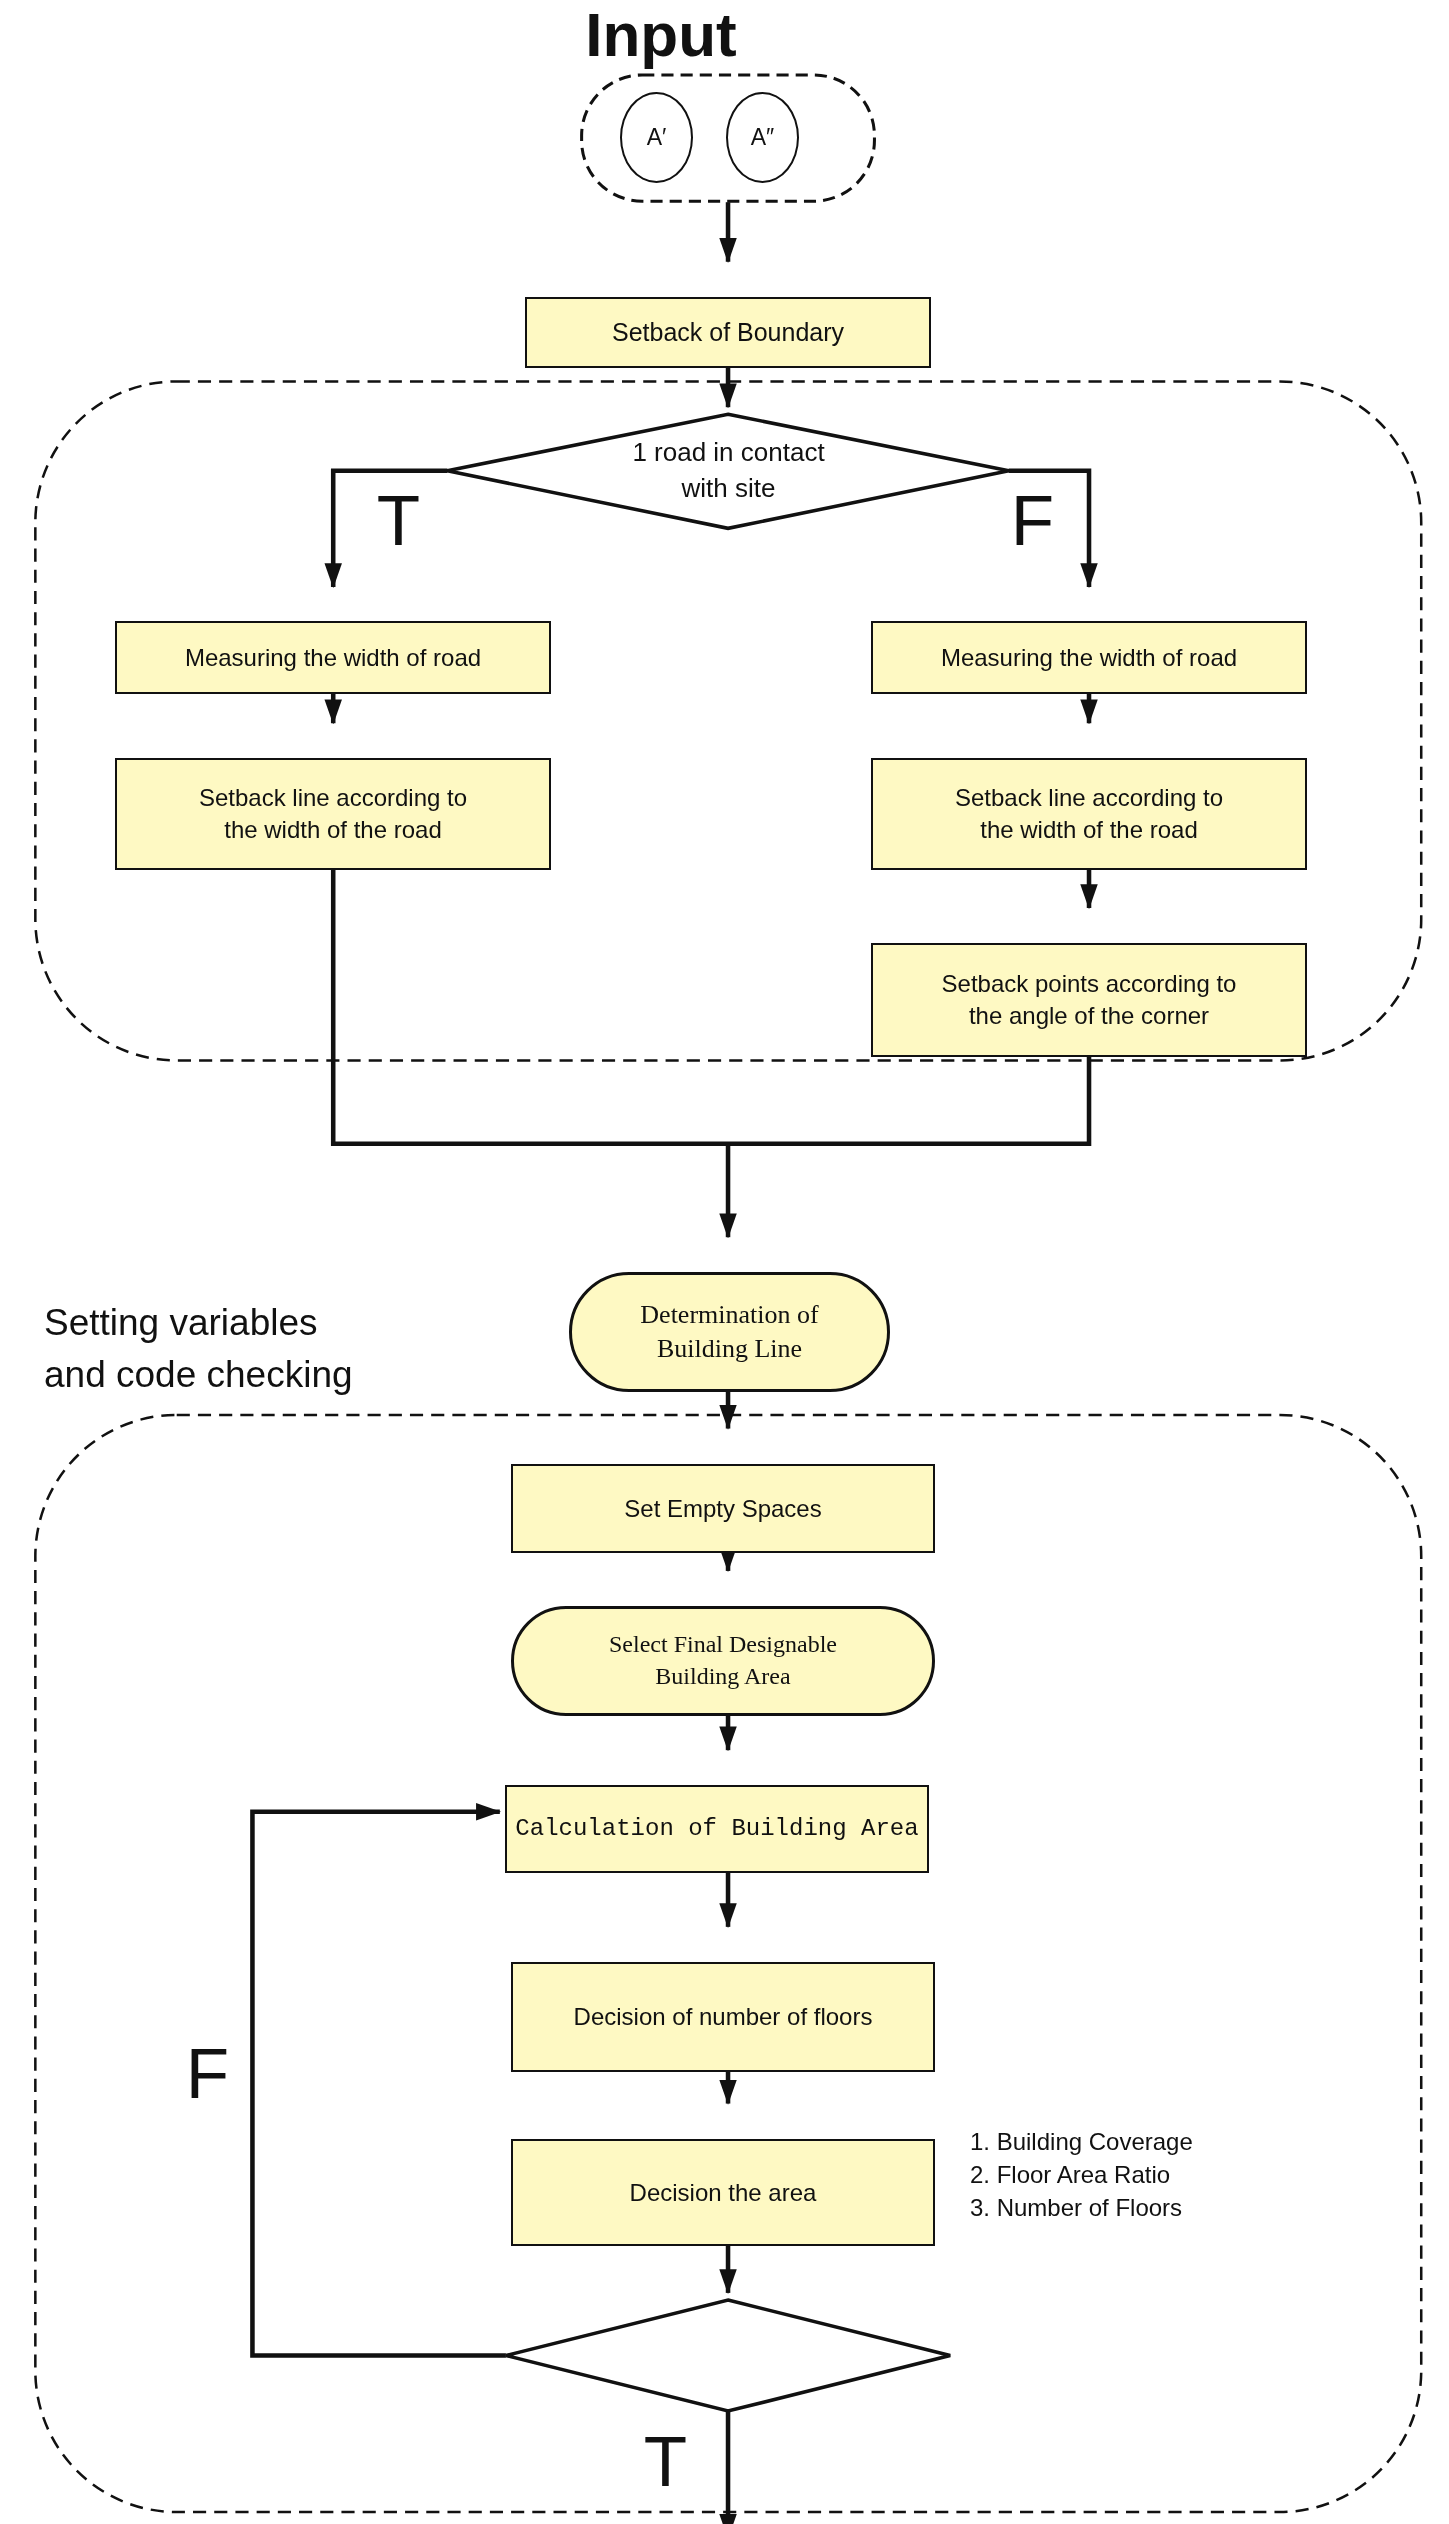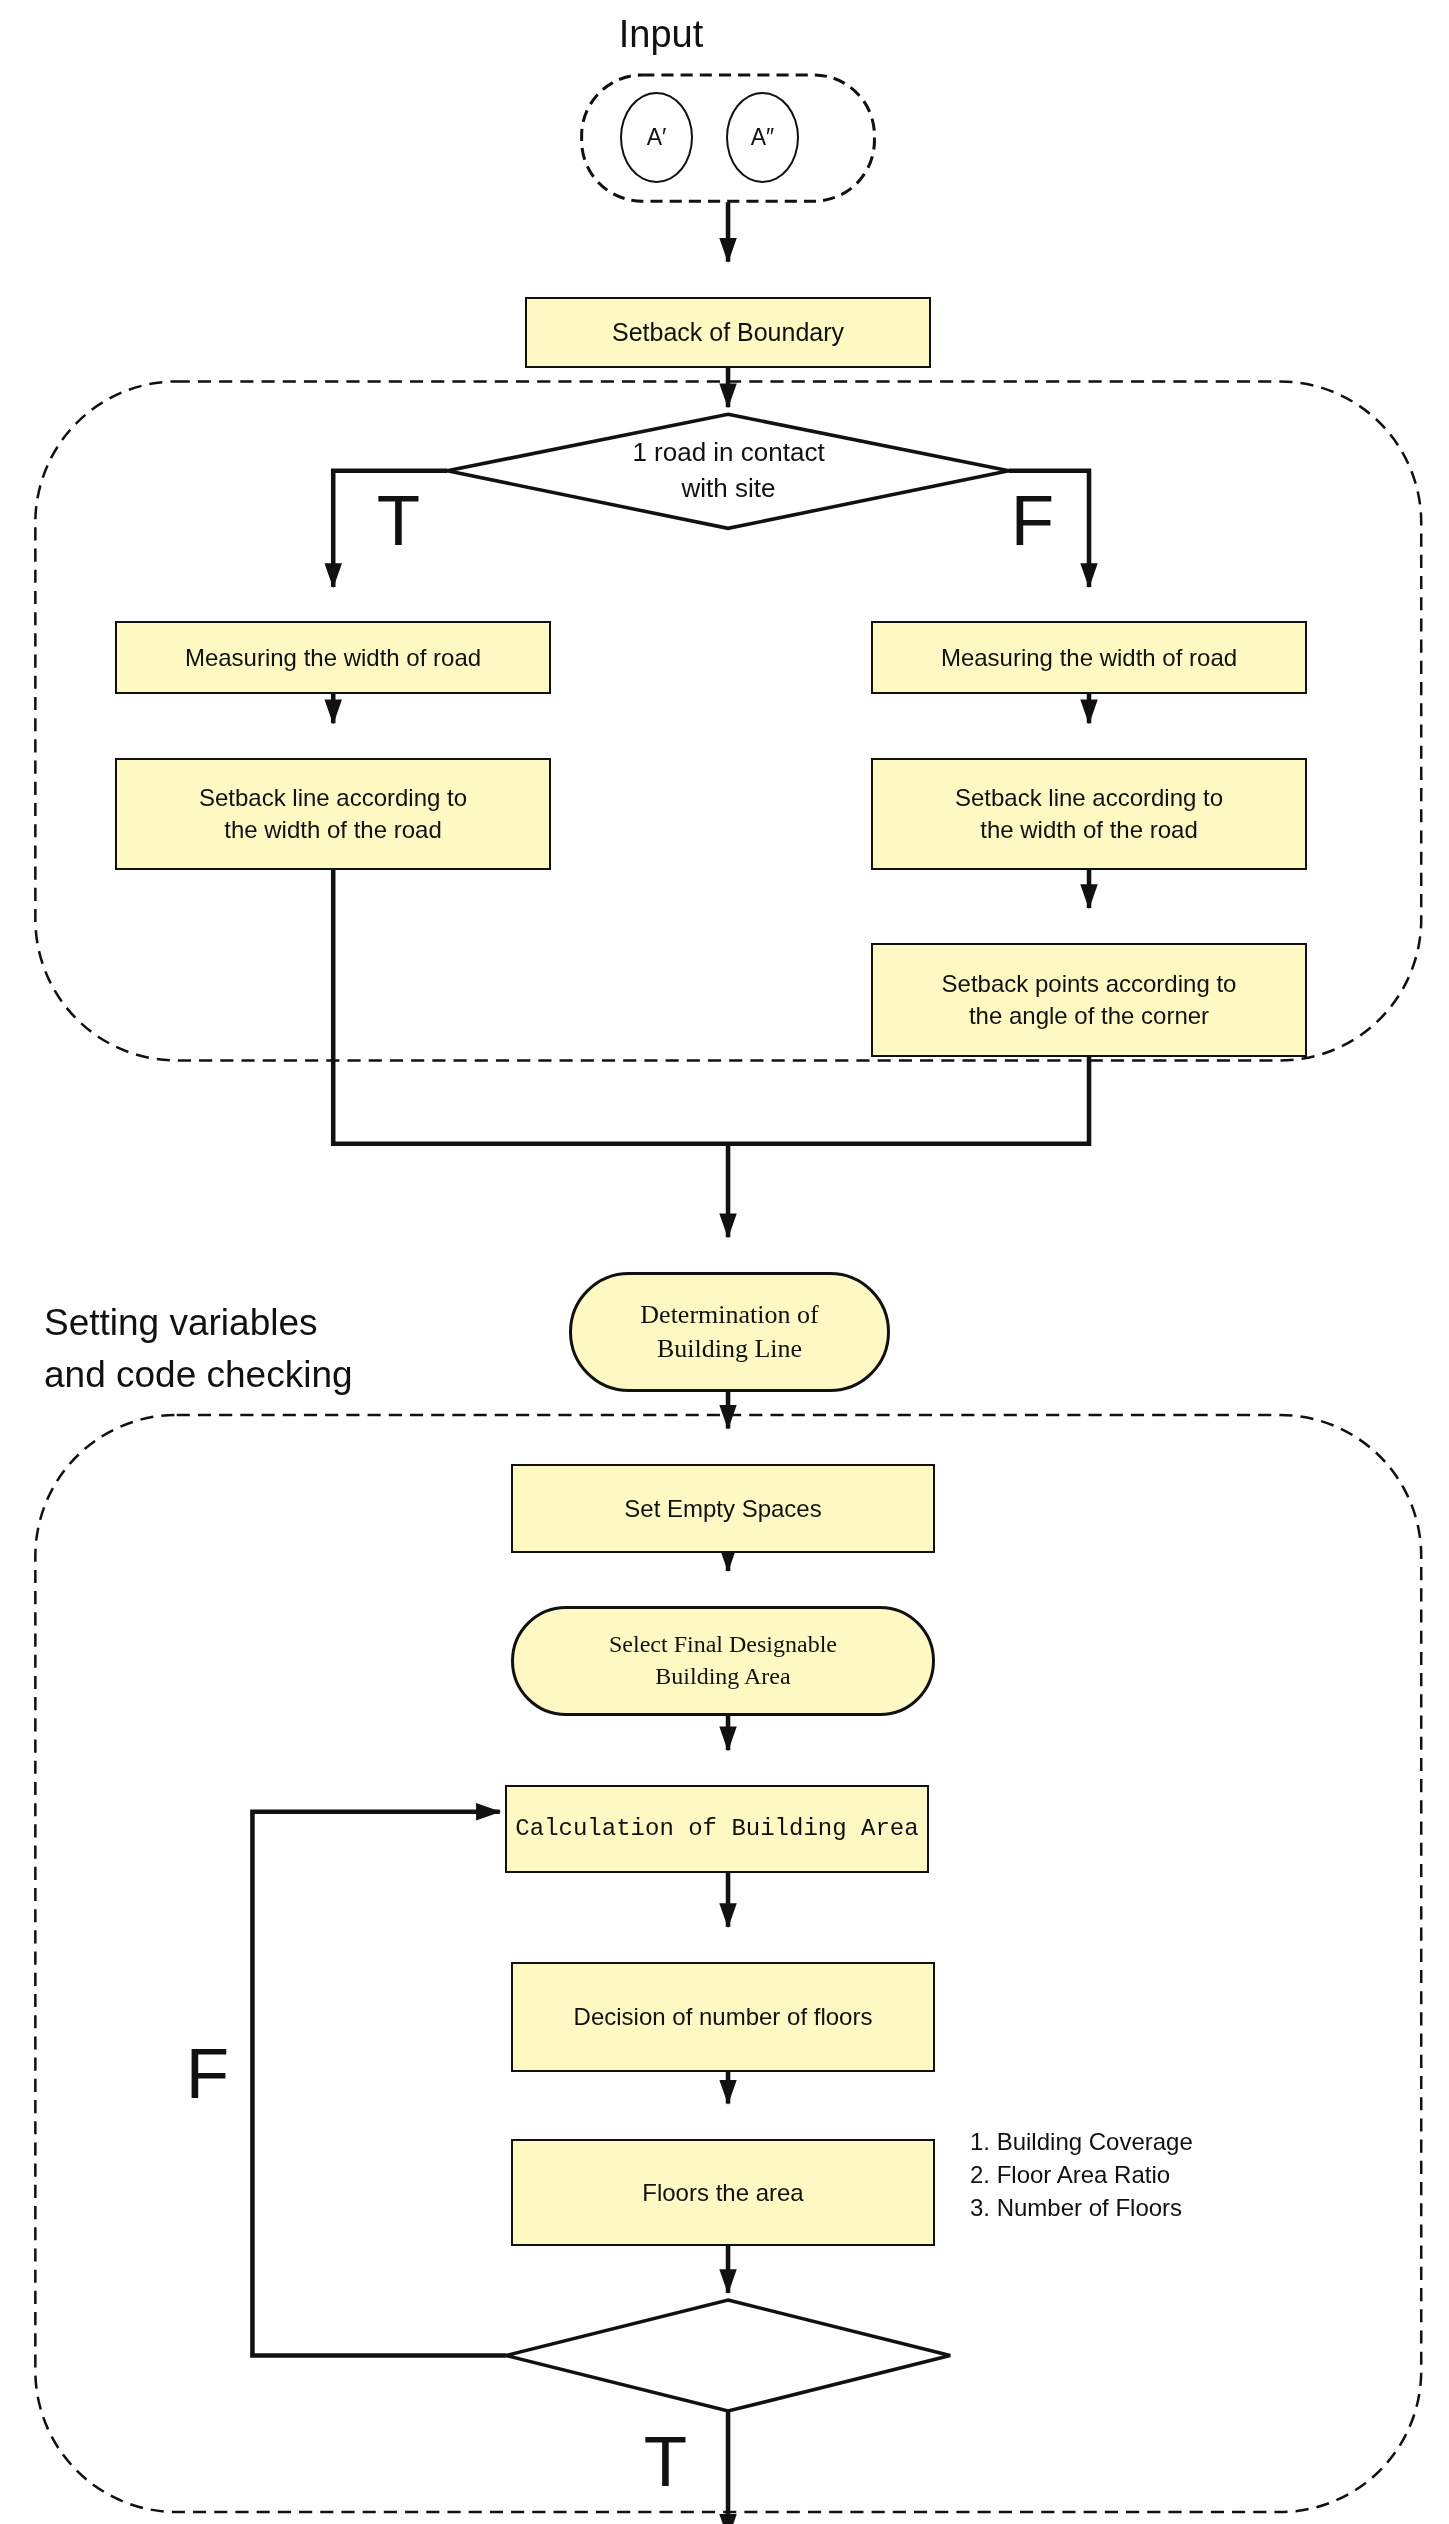--- a/index.html
+++ b/index.html
@@ -94,21 +94,21 @@
     <path d="M 1442 3695 V 3816" stroke="#111111" stroke-width="9" fill="none" marker-end="url(#ah)"></path>
     <path d="M 1442 4048 V 4166" stroke="#111111" stroke-width="9" fill="none" marker-end="url(#ah)"></path>
     <path d="M 1442 4392 V 4541" stroke="#111111" stroke-width="9" fill="none" marker-end="url(#ah)"></path>
 
     <polygon points="1442,4555 1882,4665 1442,4775 1002,4665" fill="#ffffff" stroke="#111111" stroke-width="7"></polygon>
 
     <path d="M 1002 4665 H 500 V 3588 H 990" stroke="#111111" stroke-width="9" fill="none" marker-end="url(#ah)"></path>
     <path d="M 1442 4775 V 5026" stroke="#111111" stroke-width="9" fill="none" marker-end="url(#ah)"></path>
   </svg>
 
-  <div class="label" style="left:535px; top:4px; width:252px; height:61px; font-size:38px;">Input</div>
+  <div class="label" style="left:535px; top:4px; width:252px; height:61px; font-size:62px;font-weight:bold;">Input</div>
 
   <div class="circle" style="left:620px; top:92px; width:73px; height:91px; font-size:23px;">
     <span>A′</span>
   </div>
   <div class="circle" style="left:726px; top:92px; width:73px; height:91px; font-size:23px;">
     <span>A″</span>
   </div>
 
   <div class="node" style="left:525px; top:269px; width:406px; height:71px; font-size:25px;">Setback of Boundary</div>
 
@@ -136,21 +136,21 @@
 
   <div class="node" style="left:511px; top:1436px; width:424px; height:89px; font-size:24px;">Set Empty Spaces</div>
 
   <div class="node stadium" style="left:511px; top:1578px; width:424px; height:110px; border-radius:55px; font-size:24px;">Select Final Designable
 Building Area</div>
 
   <div class="node" style="left:505px; top:1757px; width:424px; height:88px; font-size:24px;font-family:Liberation Mono, monospace;">Calculation of Building Area</div>
 
   <div class="node" style="left:511px; top:1934px; width:424px; height:110px; font-size:24px;">Decision of number of floors</div>
 
-  <div class="node" style="left:511px; top:2111px; width:424px; height:107px; font-size:24px;">Floors the area</div>
+  <div class="node" style="left:511px; top:2111px; width:424px; height:107px; font-size:24px;">Decision the area</div>
 
   <div class="listblock" style="left:970px; top:2125px;">
     <div>1. Building Coverage</div>
     <div>2. Floor Area Ratio</div>
     <div>3. Number of Floors</div>
   </div>
 
   <div class="label biglabel" style="left:157px; top:2033px; width:101px; height:81px;">F</div>
 
 

